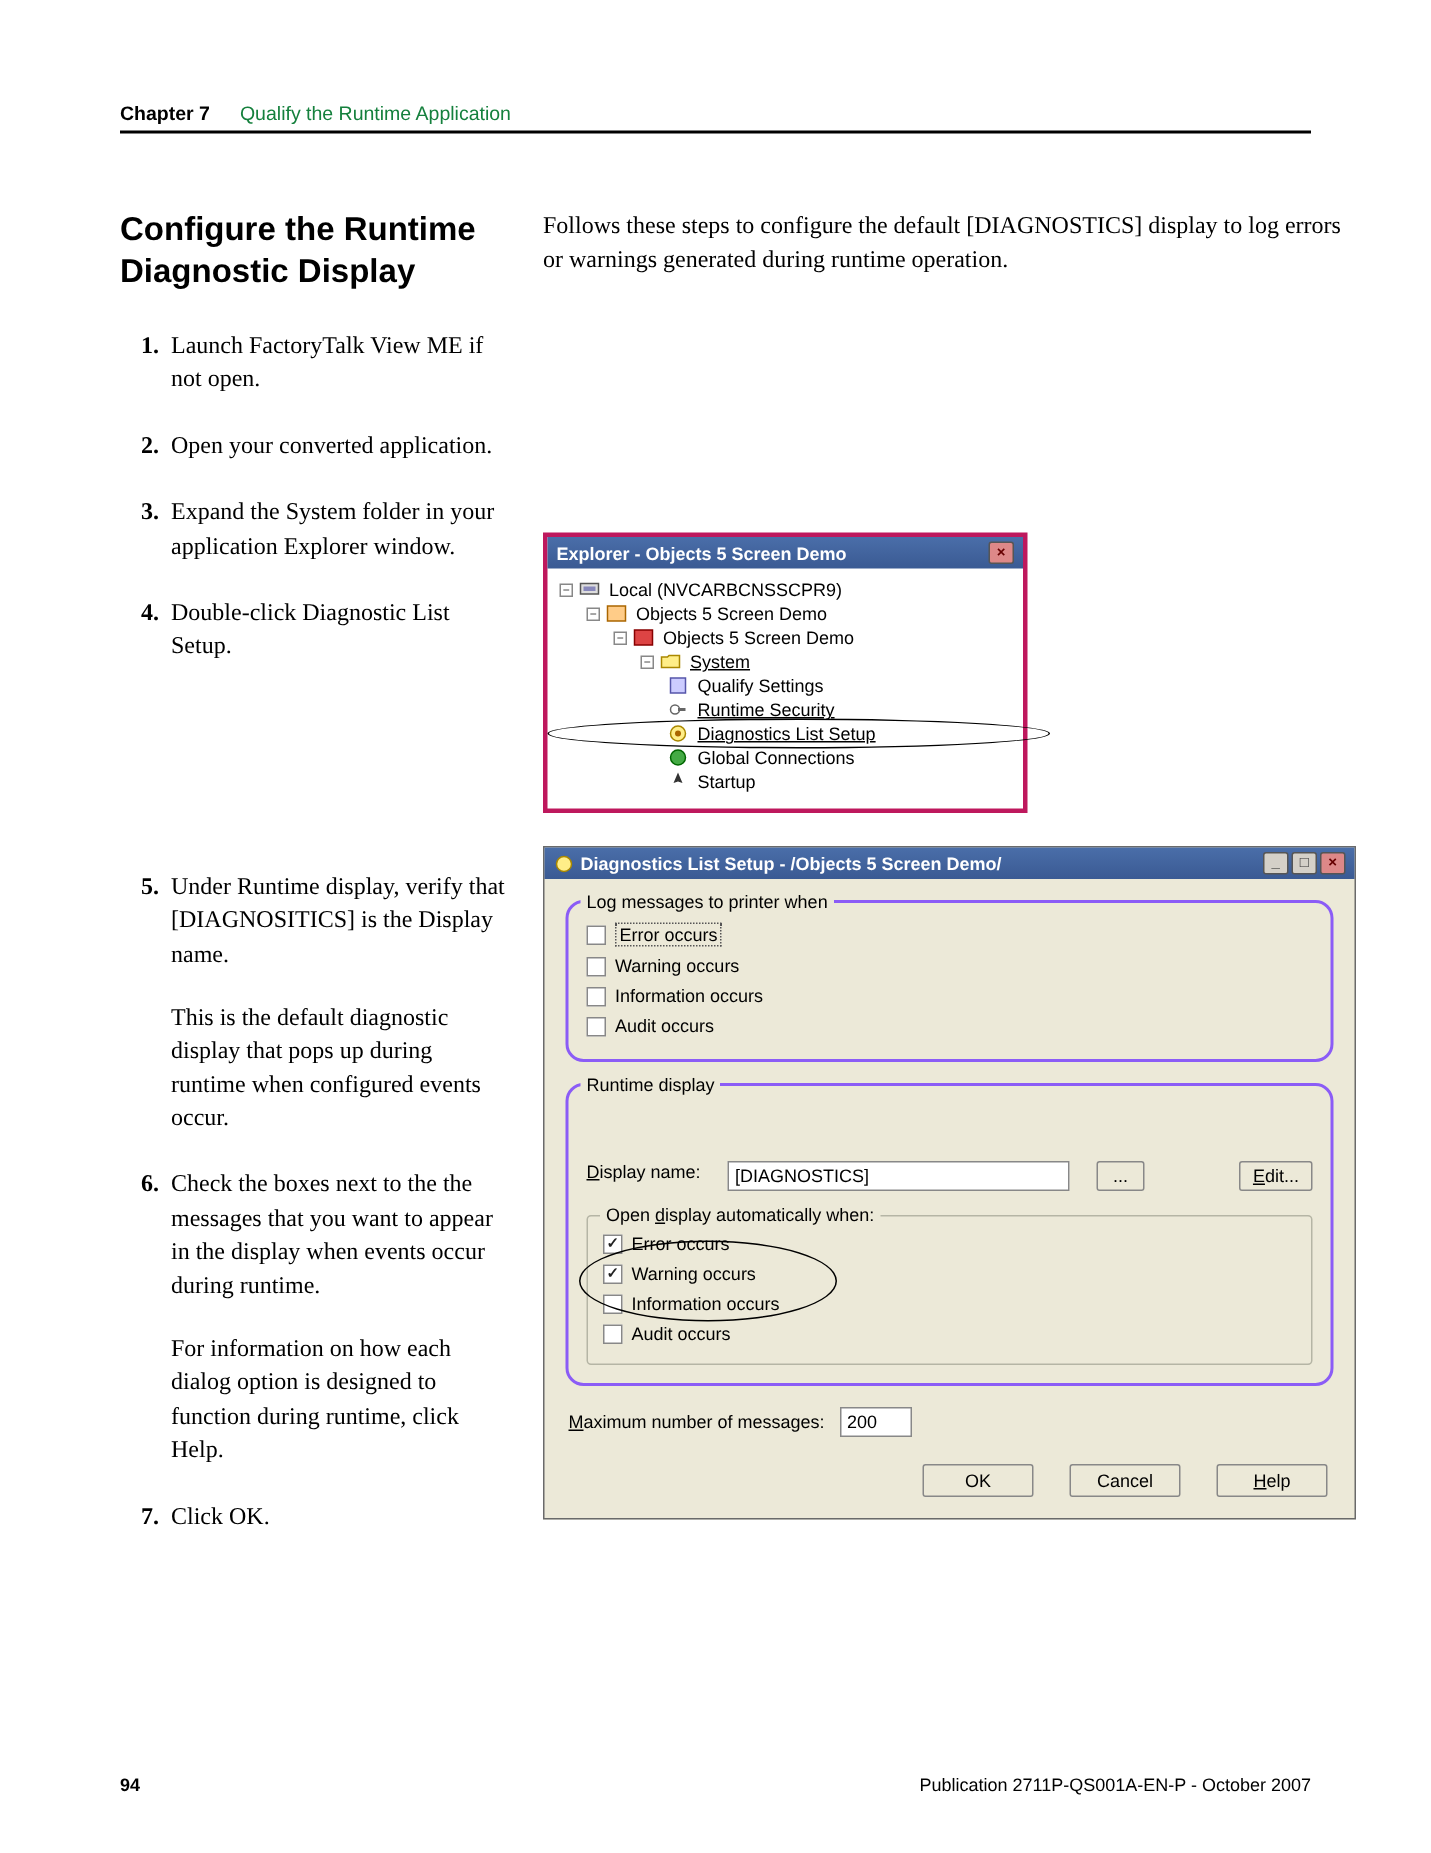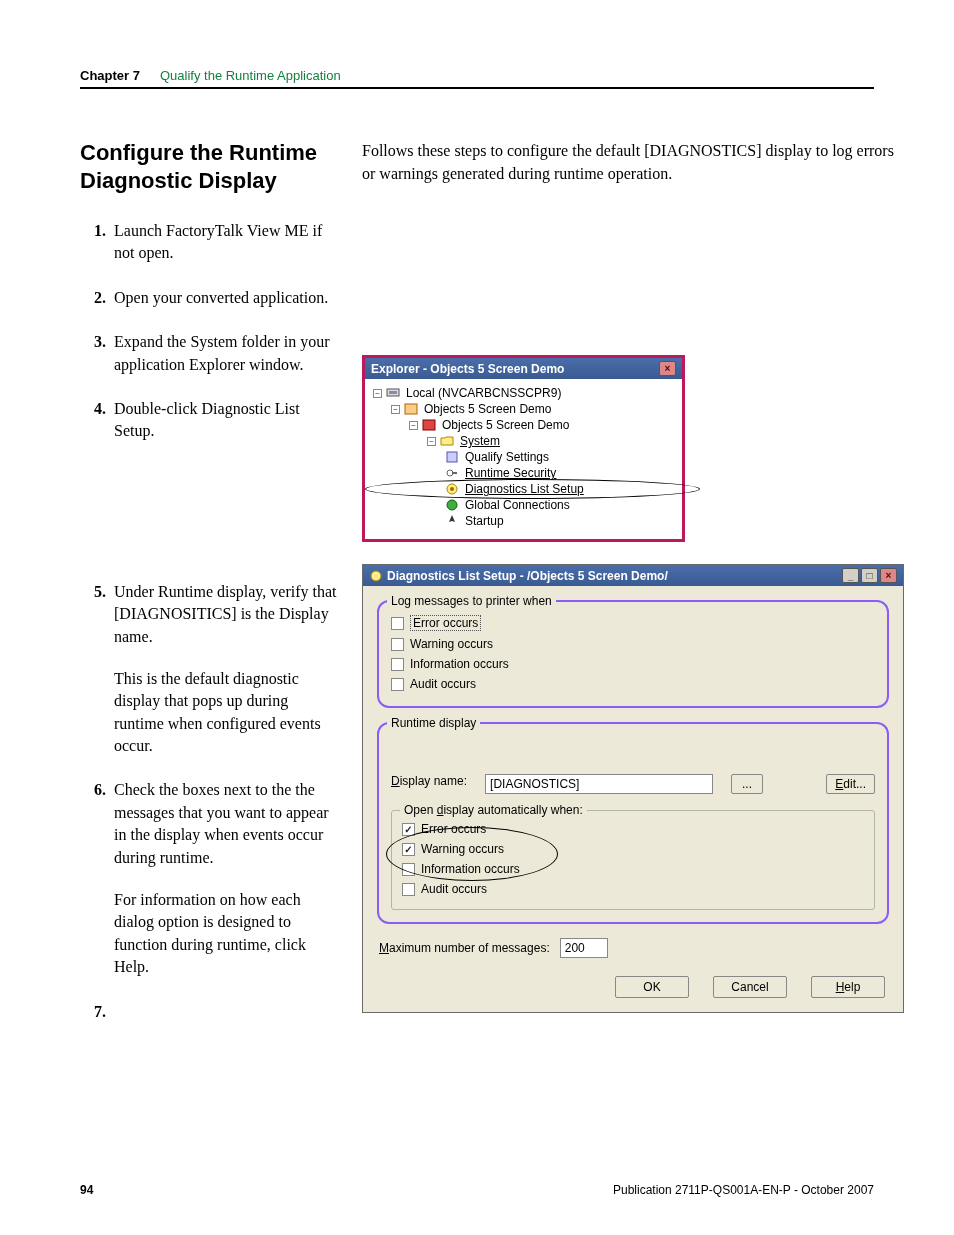--- a/index.html
+++ b/index.html
@@ -299,20 +299,21 @@
         </li>
         <li>
           <span class="step-num">6.</span>
           <span class="step-body">
             <span>Check the boxes next to the the messages that you want to appear in the display when events occur during runtime.</span>
             <span class="note">For information on how each dialog option is designed to function during runtime, click Help.</span>
           </span>
         </li>
         <li>
           <span class="step-num">7.</span>
+          <span class="step-body">Click OK.</span>
         </li>
       </ol>
     </div>
 
     <div class="rightcol">
       <p class="intro-para">Follows these steps to configure the default [DIAGNOSTICS] display to log errors or warnings generated during runtime operation.</p>
 
       <div style="height:150px;"></div>
 
       <div class="win explorer-wrap">

